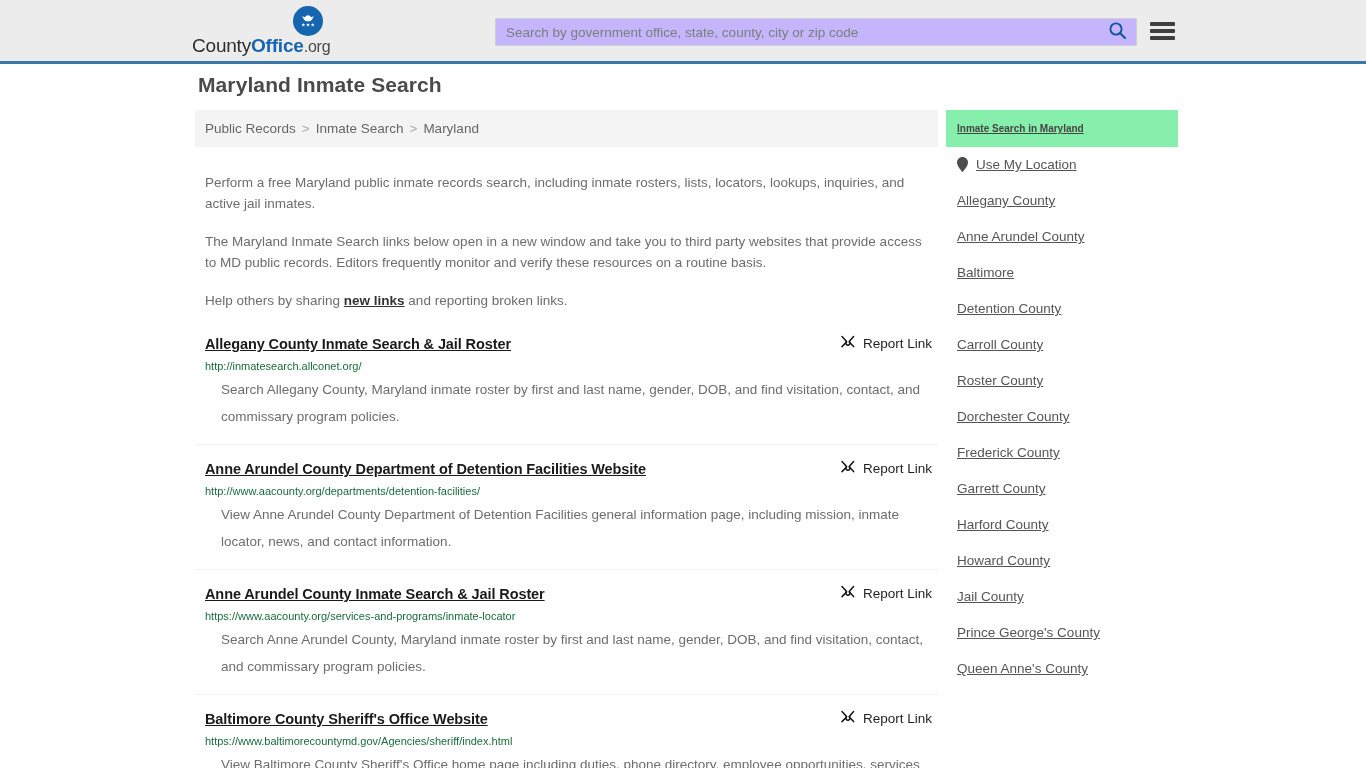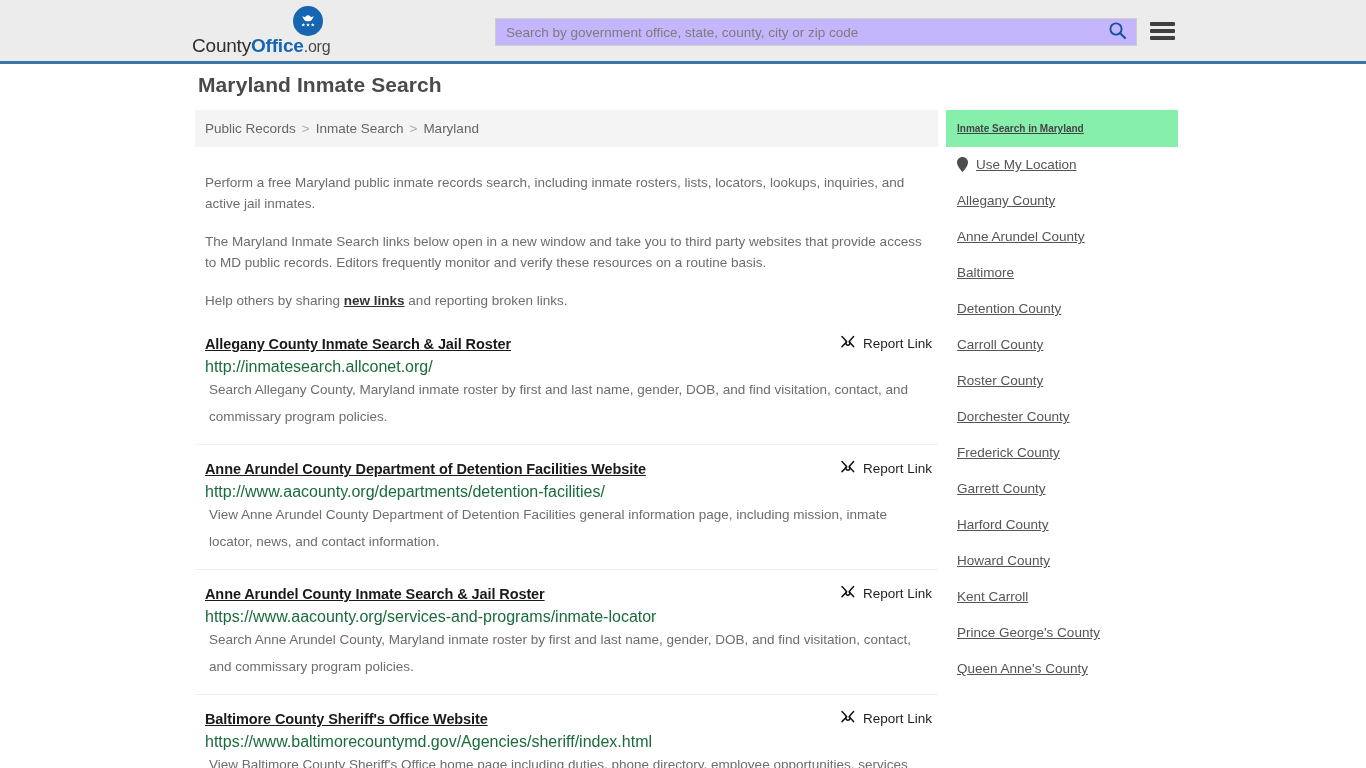--- a/index.html
+++ b/index.html
@@ -190,30 +190,30 @@
     color: #1f1f1f;
     font-size: 13.5px;
     cursor: pointer;
     white-space: nowrap;
     padding-top: 1px;
   }
   .unlink-icon { display: block; }
   .result-url {
     display: block;
     color: #1a6b3c;
-    font-size: 16px;
+    font-size: 11px;
     margin-top: 6px;
     text-decoration: none;
     line-height: 15px;
   }
   .result-desc {
     color: #6d6d6d;
     font-size: 13.5px;
     line-height: 27px;
-    margin: 2px 0 0 4px;
+    margin: 2px 0 0 16px;
   }
 
   
   .side-header {
     background: #86efac;
     height: 37px;
     display: flex;
     align-items: center;
     padding-left: 11px;
     font-size: 10px;
@@ -413,21 +413,21 @@
         <li>
             <a href="#">Garrett County</a>
           </li>
         <li>
             <a href="#">Harford County</a>
           </li>
         <li>
             <a href="#">Howard County</a>
           </li>
         <li>
-            <a href="#">Kent Carroll</a>
+            <a href="#">Jail County</a>
           </li>
         <li>
             <a href="#">Prince George's County</a>
           </li>
         <li>
             <a href="#">Queen Anne's County</a>
           </li>
       </ul>
     </aside>
 

